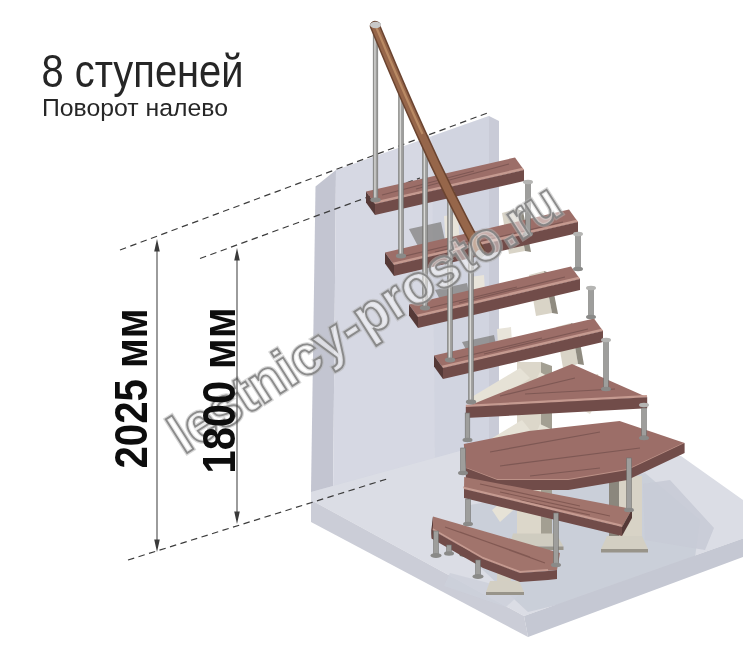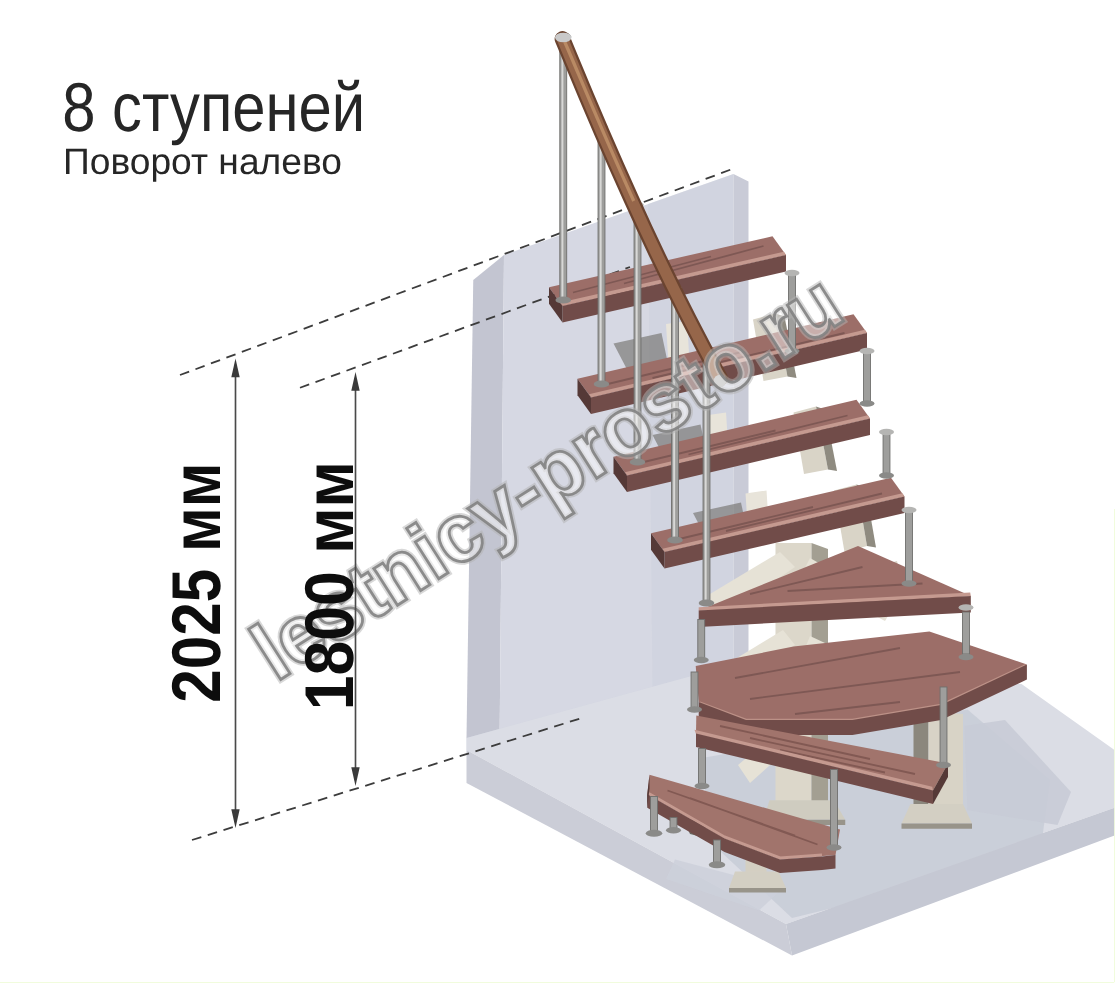--- a/index.html
+++ b/index.html
@@ -1,16 +1,16 @@
 <!DOCTYPE html>
 <html><head>
 <meta charset="utf-8">
 <style>
   html,body{margin:0;padding:0;background:#ffffff;}
-  #stage{position:relative;width:743px;height:655px;overflow:hidden;background:#bef264;
+  #stage{position:relative;width:743px;height:655px;overflow:hidden;background:#f0abfc;
          font-family:"Liberation Sans", sans-serif;}
   svg{position:absolute;left:0;top:0;}
 </style>
 </head>
 <body>
 <div id="stage">
 <svg width="743" height="655" viewBox="0 0 743 655">
 
   <rect x="0" y="0" width="743" height="655" fill="#ffffff"></rect>
 

